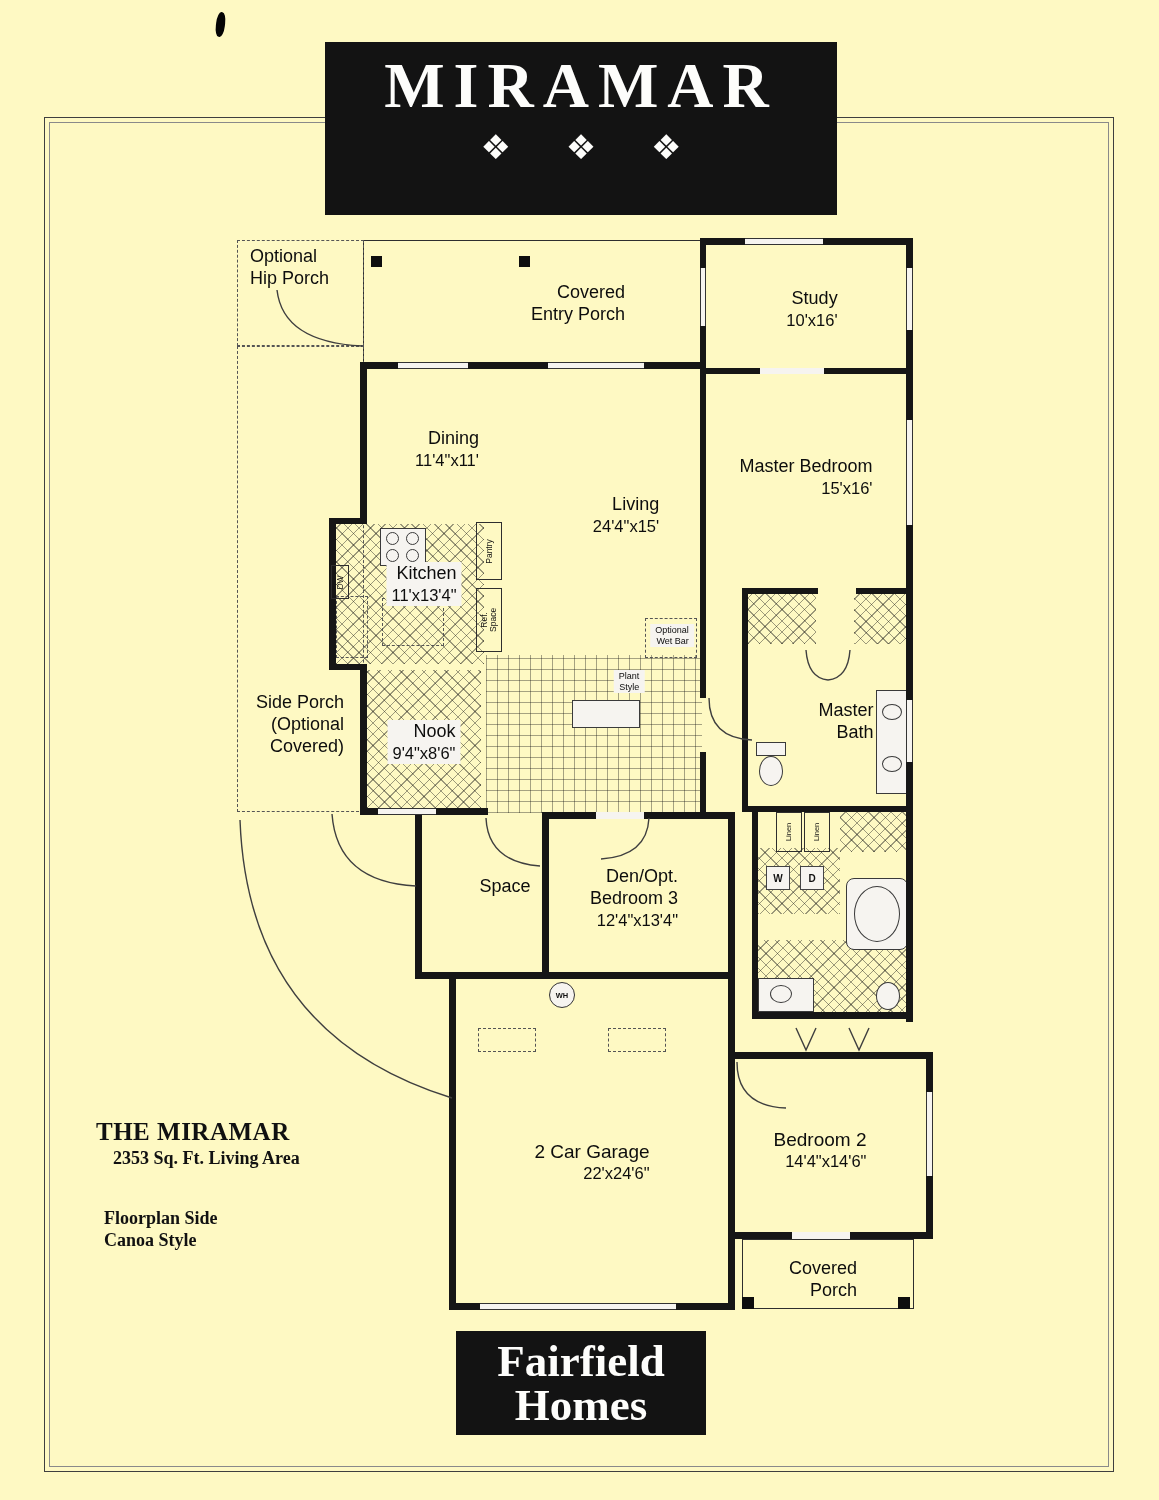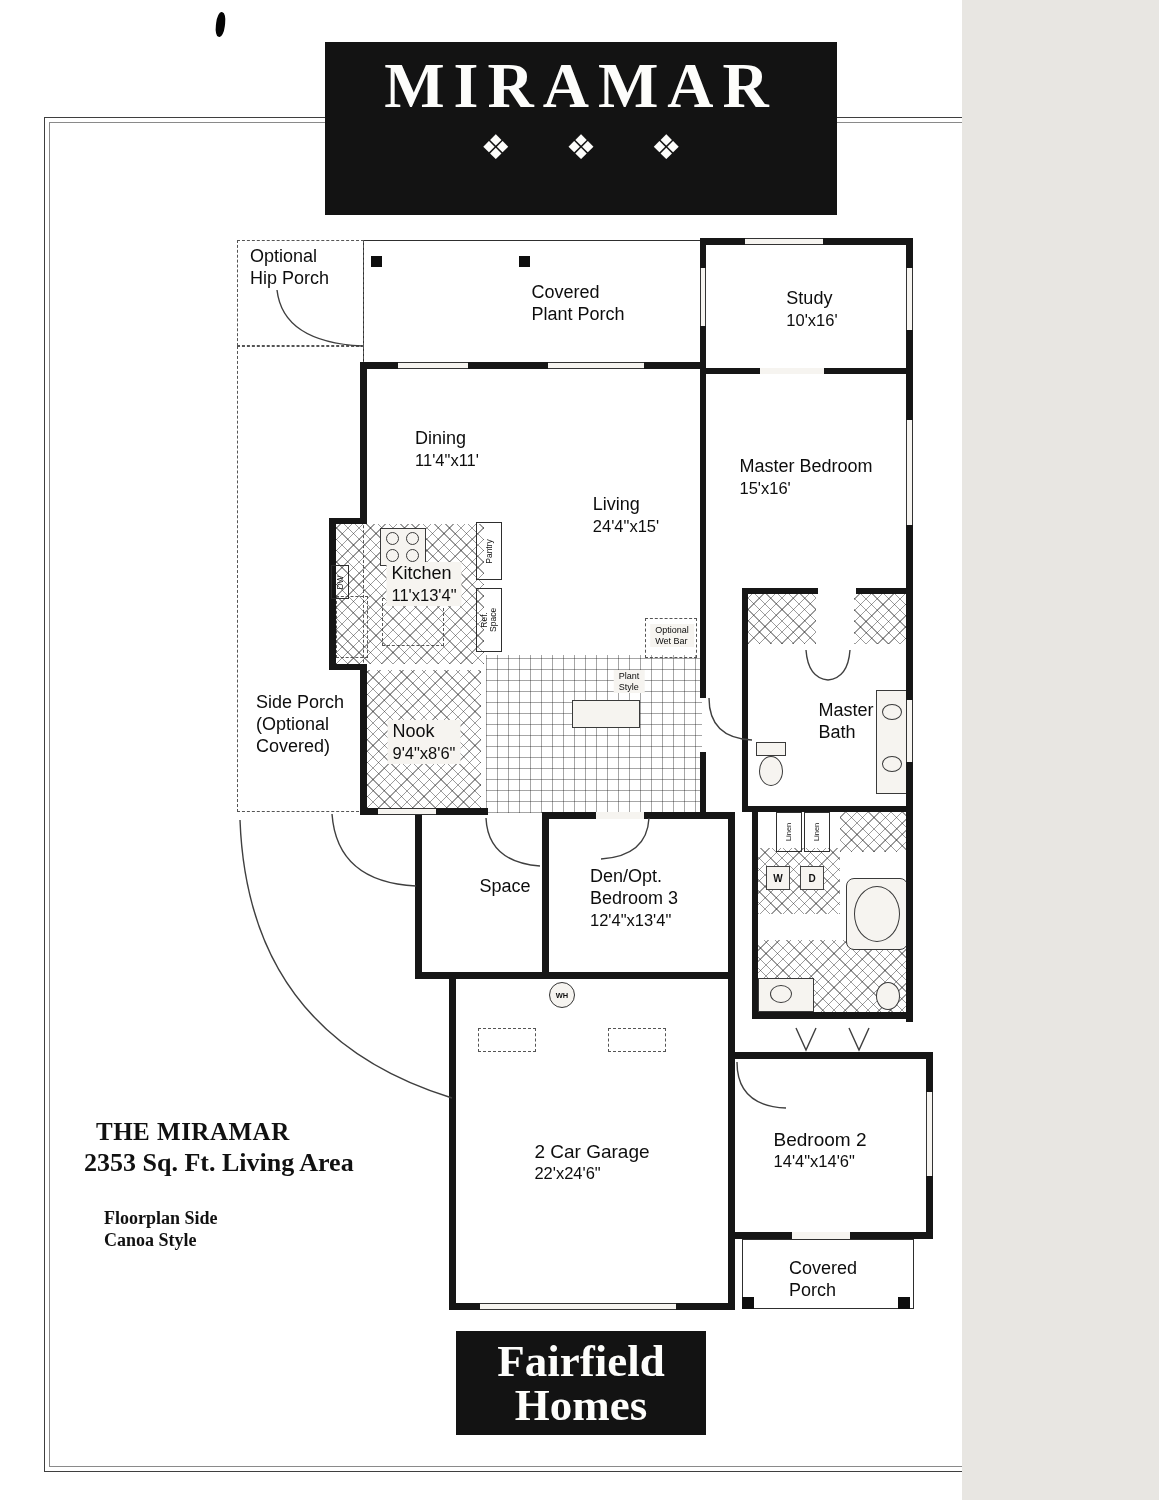--- a/index.html
+++ b/index.html
@@ -1,16 +1,16 @@
 <!DOCTYPE html>
 <html><head>
 <meta charset="utf-8">
 <style>
   html,body{margin:0;padding:0;background:#e8e6e2;}
-  .page{position:relative;width:962px;height:1500px;background:#ffffff;overflow:hidden;
+  .page{position:relative;width:1159px;height:1500px;background:#fef9c3;overflow:hidden;
         font-family:"Liberation Sans",sans-serif;color:#111;}
   .abs{position:absolute;}
   
   .frame-outer{position:absolute;left:44px;top:117px;width:1068px;height:1353px;border:1.5px solid #3f3f3f;}
   .frame-inner{position:absolute;left:49px;top:122px;width:1058px;height:1343px;border:1px solid #8a8a8a;}
   
   .banner{position:absolute;left:325px;top:42px;width:512px;height:173px;background:#131313;
           display:flex;flex-direction:column;align-items:center;z-index:6;}
   .banner-title{margin-top:12px;color:#fdfdfb;font-family:"Liberation Serif",serif;font-weight:600;
           font-size:64px;letter-spacing:9px;line-height:1;}
@@ -26,35 +26,35 @@
   .gap{position:absolute;background:#f6f4f0;}
   .tile{position:absolute;background-image:
         repeating-linear-gradient(0deg,rgba(20,20,20,.38) 0 1px,transparent 1px 11px),
         repeating-linear-gradient(90deg,rgba(20,20,20,.38) 0 1px,transparent 1px 11px);}
   .hatch{position:absolute;background-image:
         repeating-linear-gradient(45deg,rgba(20,20,20,.42) 0 1px,transparent 1px 8px),
         repeating-linear-gradient(-45deg,rgba(20,20,20,.42) 0 1px,transparent 1px 8px);}
   .fix{position:absolute;border:1.3px solid #3a3a3a;background:#f6f4f0;box-sizing:border-box;}
   .ell{position:absolute;border:1.3px solid #3a3a3a;border-radius:50%;background:#f6f4f0;box-sizing:border-box;}
   
-  .lbl{position:absolute;transform:translateX(-50%);text-align:left;
+  .lbl{position:absolute;transform:translateX(-50%);text-align:right;
        font-size:18px;line-height:1.22;white-space:nowrap;color:#0d0d0d;z-index:8;}
   .lbl .dims{font-size:16.5px;}
   .lbl-left{transform:none;text-align:left;}
   .sm{font-size:9px;line-height:1.18;}
   .chip{background:#f6f4f0;padding:1px 5px;}
   .vbox{position:absolute;display:flex;align-items:center;justify-content:center;z-index:8;}
   .vbox span{transform:rotate(-90deg);font-size:8.5px;line-height:1.05;text-align:center;color:#111;}
   .tag{position:absolute;display:flex;align-items:center;justify-content:center;
        font-size:10px;font-weight:bold;background:#f6f4f0;border:1px solid #444;z-index:8;}
   .wh-circle{position:absolute;width:24px;height:24px;border:1.5px solid #333;border-radius:50%;
        background:#f6f4f0;display:flex;align-items:center;justify-content:center;font-size:7.5px;font-weight:bold;z-index:8;}
   
   .info-title{position:absolute;left:96px;top:1118px;font-family:"Liberation Serif",serif;font-weight:700;font-size:25px;letter-spacing:.5px;}
-  .info-sqft{position:absolute;left:84px;top:1148px;font-family:"Liberation Serif",serif;font-weight:700;font-size:26px;}
+  .info-sqft{position:absolute;left:113px;top:1148px;font-family:"Liberation Serif",serif;font-weight:700;font-size:18px;}
   .info-style1{position:absolute;left:104px;top:1208px;font-family:"Liberation Serif",serif;font-weight:700;font-size:18px;}
   .info-style2{position:absolute;left:104px;top:1230px;font-family:"Liberation Serif",serif;font-weight:700;font-size:18px;}
   .builder{position:absolute;left:456px;top:1331px;width:250px;height:104px;background:#131313;
        display:flex;flex-direction:column;align-items:center;justify-content:center;z-index:6;}
   .builder div{color:#fdfdfb;font-family:"Liberation Serif",serif;font-weight:700;font-size:45px;line-height:.98;}
   .watermark{position:absolute;left:6px;top:1422px;font-family:"Liberation Serif",serif;
        font-size:42px;color:#8a8a8a;opacity:.85;z-index:9;letter-spacing:1px;}
   .artifact{position:absolute;left:216px;top:12px;width:9px;height:25px;background:#050505;border-radius:45%;transform:rotate(7deg);}
   svg.arcs{position:absolute;left:0;top:0;z-index:7;}
   svg.arcs path{fill:none;stroke:#3f3f3f;stroke-width:1.4;}
@@ -178,21 +178,21 @@
       <path d="M 849 1028 L 859 1050 L 869 1028"></path>
       <path d="M 240 820 Q 248 1035 452 1098"></path>
     </svg>
 
     <div class="lbl lbl-left" style="left:250px;top:246px">
       <div>Optional</div>
       <div>Hip Porch</div>
     </div>
     <div class="lbl" style="left:578px;top:282px">
       <div>Covered</div>
-      <div>Plant Porch</div>
+      <div>Entry Porch</div>
     </div>
     <div class="lbl" style="left:812px;top:288px">
       <div>Study</div>
       <div class="dims">10'x16'</div>
     </div>
     <div class="lbl" style="left:447px;top:428px">
       <div>Dining</div>
       <div class="dims">11'4"x11'</div>
     </div>
     <div class="lbl" style="left:626px;top:494px">

